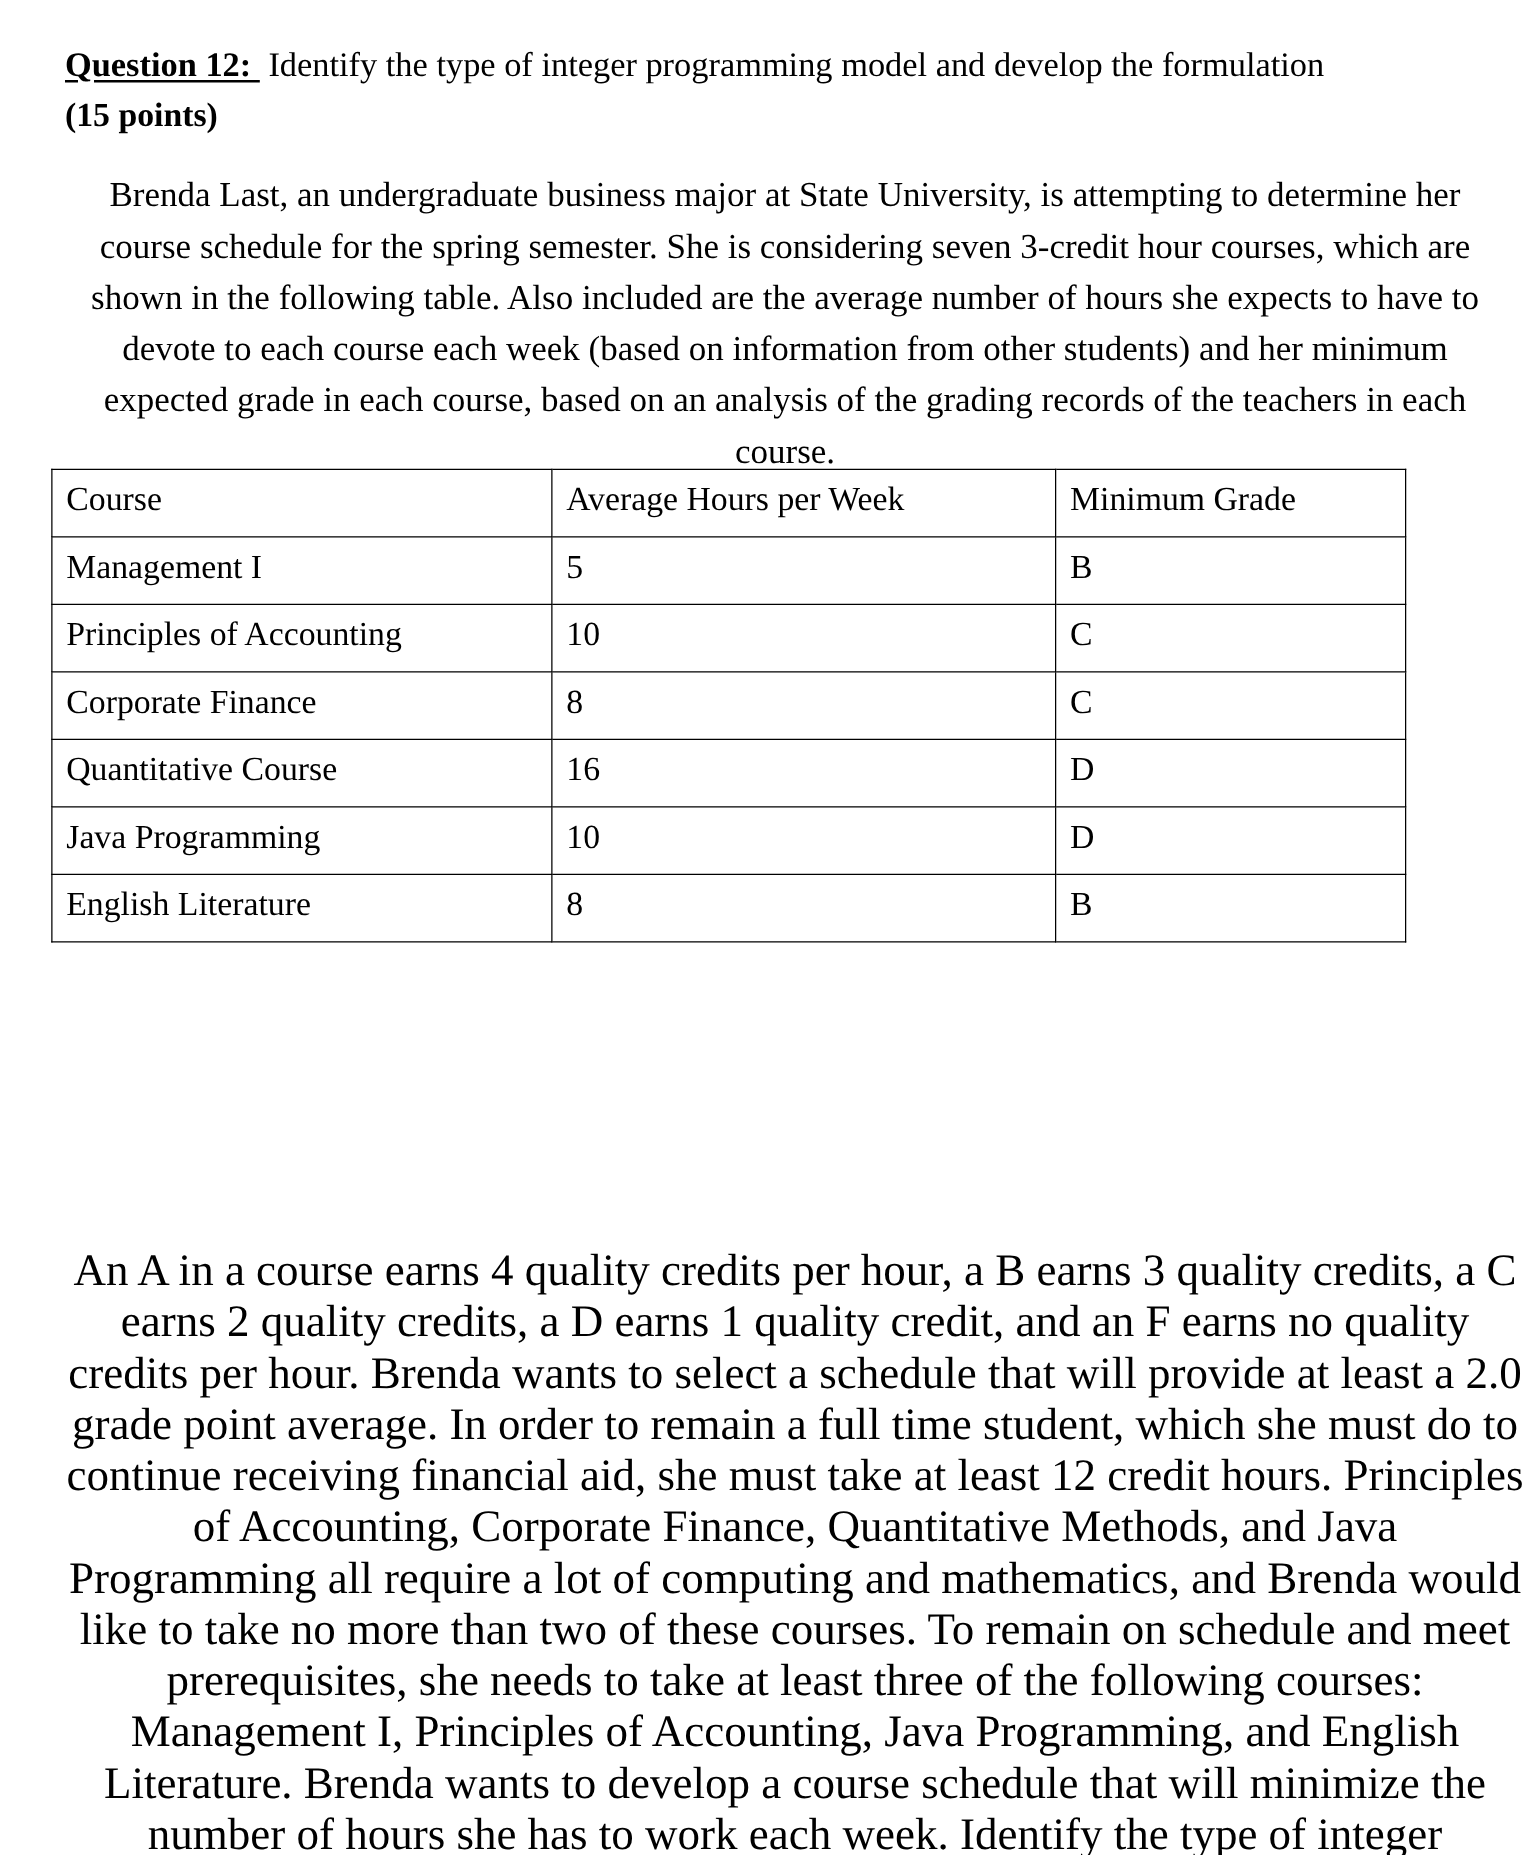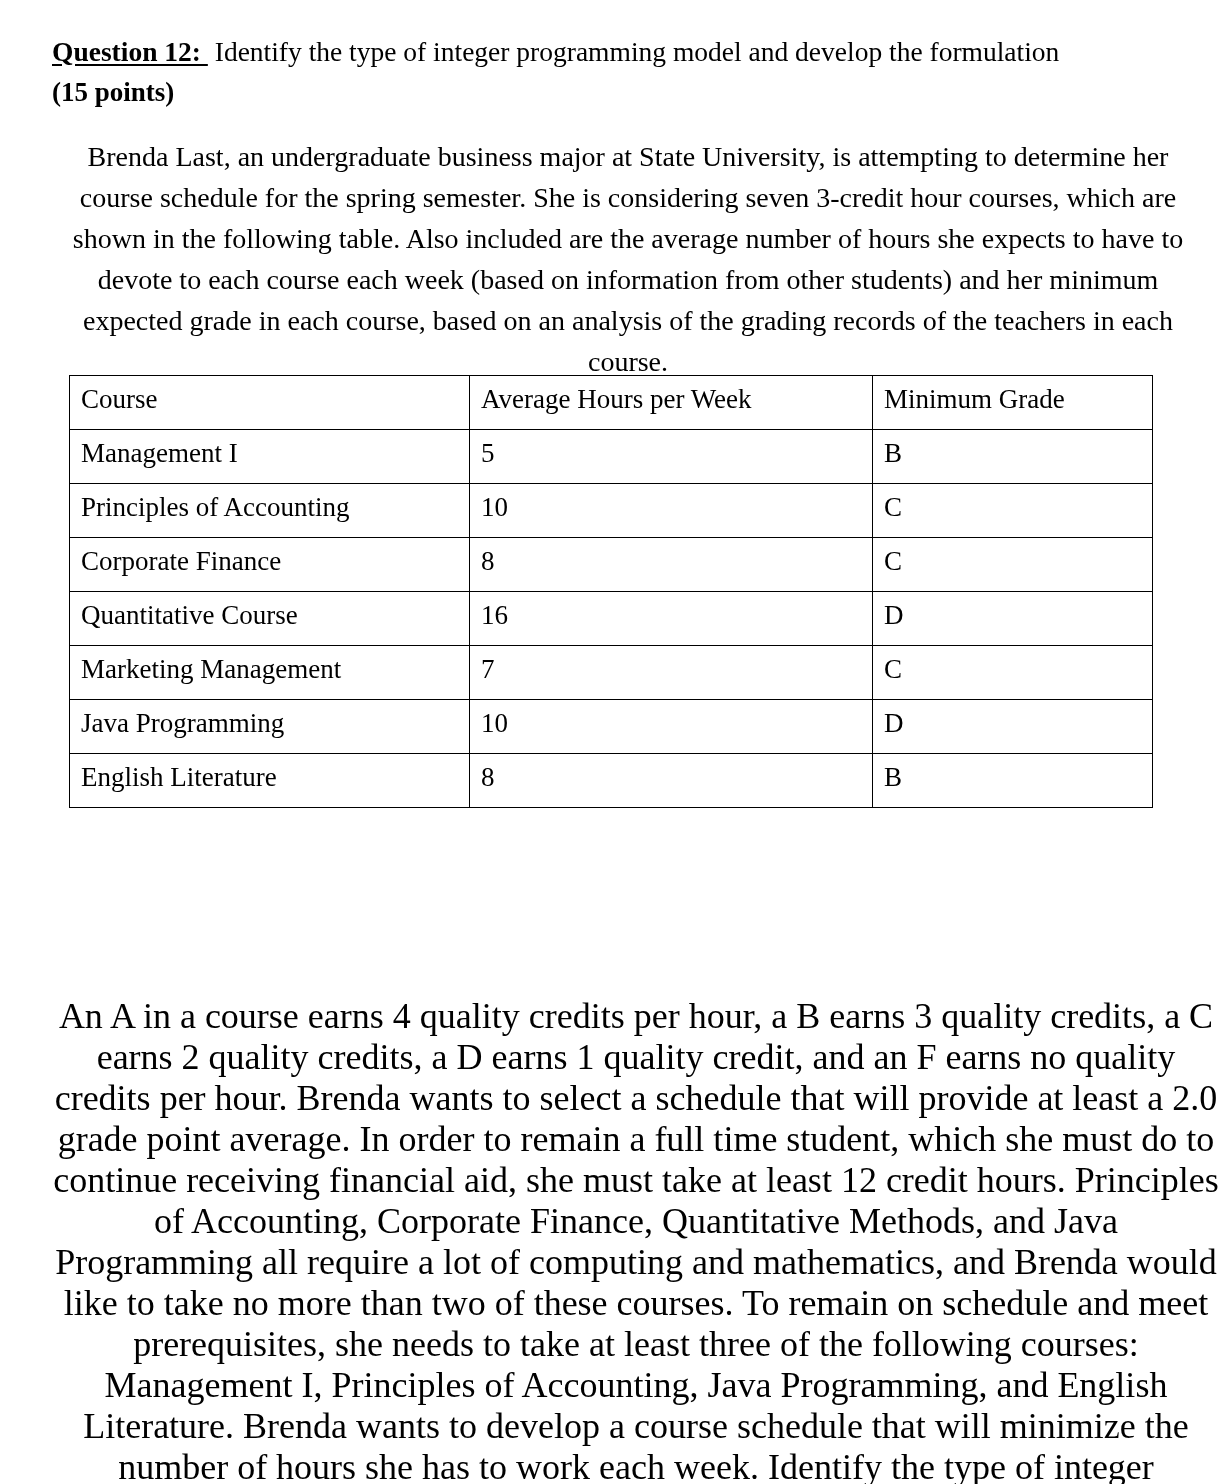--- a/index.html
+++ b/index.html
@@ -64,21 +64,20 @@
   }
 
   
   .course-table {
     position: absolute;
     left: 41px;
     top: 375px;
     width: 1083px;
     border-collapse: collapse;
     table-layout: fixed;
-    margin-left: 28px;
   }
   .course-table td,
   .course-table th {
     border: 1.3px solid #000000;
     vertical-align: top;
     padding: 7px 0 0 11px;
     font-size: 27px;
     line-height: 32px;
     font-weight: normal;
     text-align: left;
@@ -139,25 +138,20 @@
         <td>Corporate Finance</td>
         <td>8</td>
         <td>C</td>
       </tr>
       <tr>
         <td>Quantitative Course</td>
         <td>16</td>
         <td>D</td>
       </tr>
       <tr>
-        <td>Marketing Management</td>
-        <td>7</td>
-        <td>C</td>
-      </tr>
-      <tr>
         <td>Java Programming</td>
         <td>10</td>
         <td>D</td>
       </tr>
       <tr>
         <td>English Literature</td>
         <td>8</td>
         <td>B</td>
       </tr>
     </tbody>

